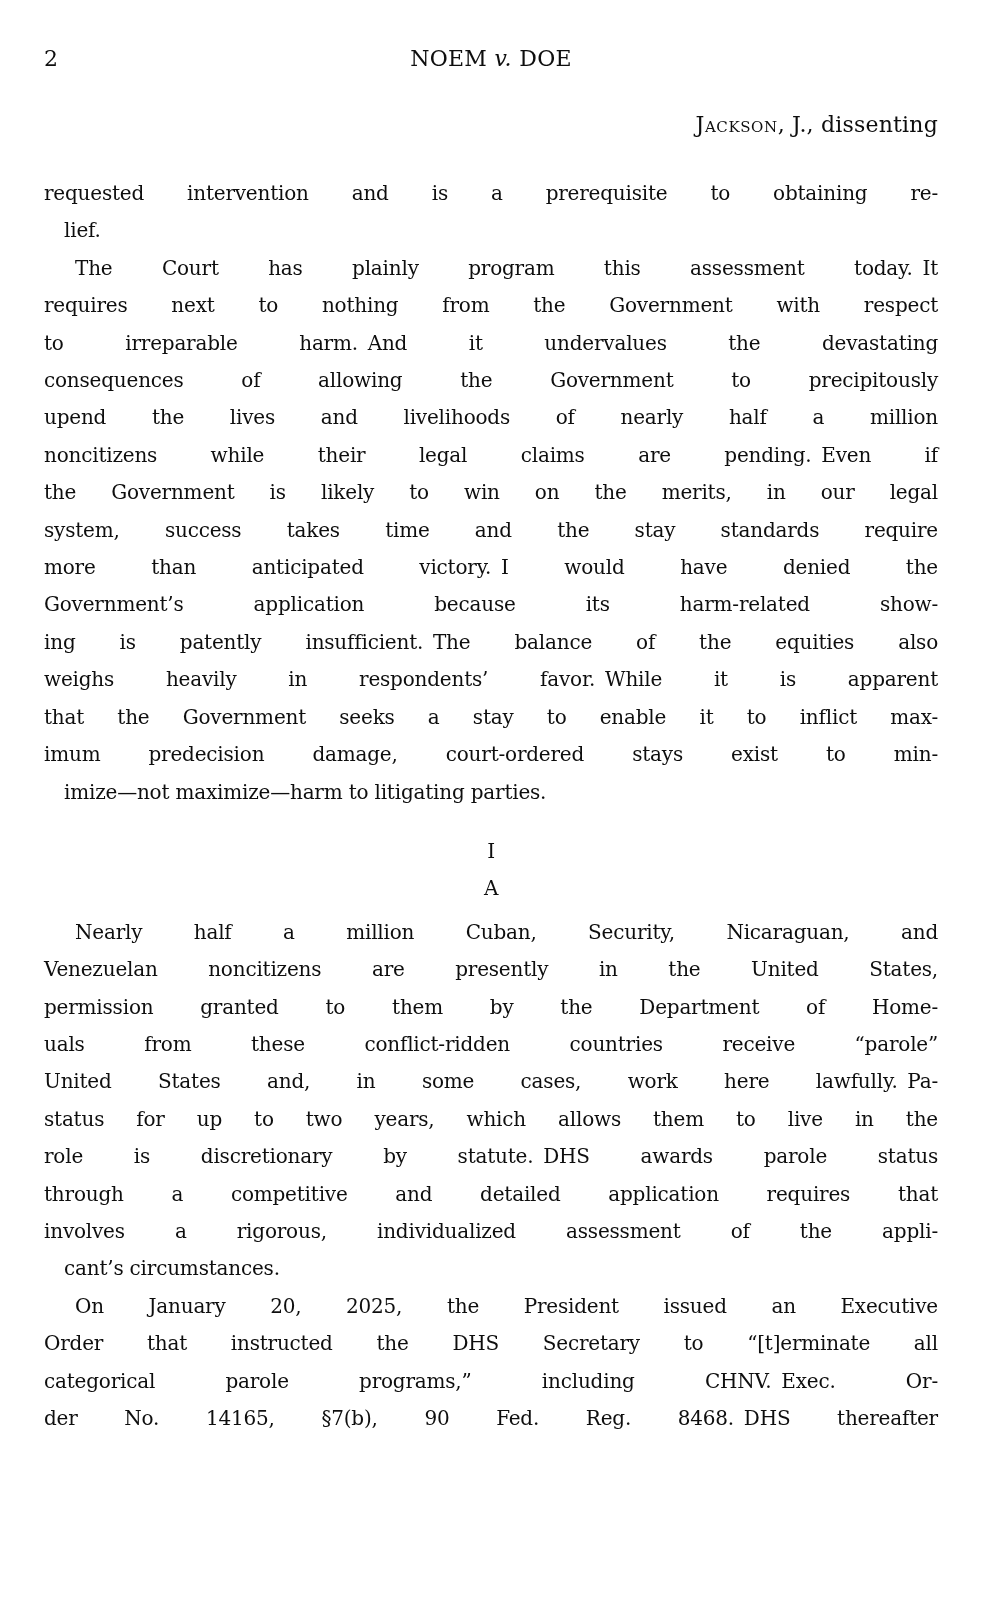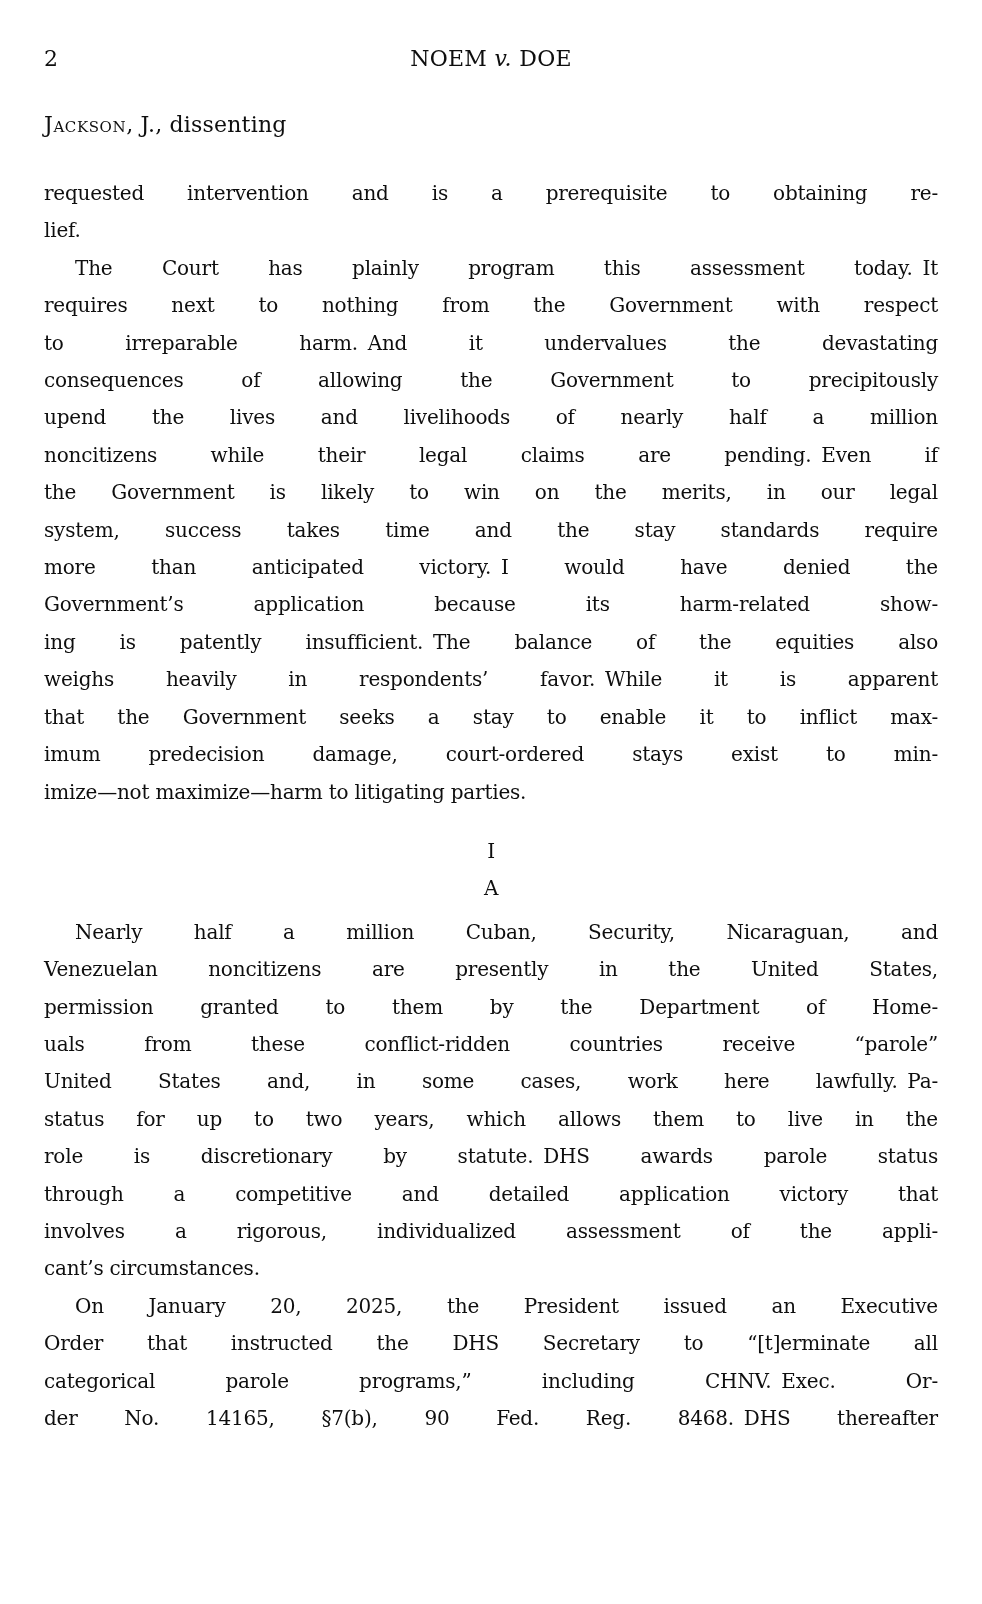--- a/index.html
+++ b/index.html
@@ -26,40 +26,40 @@
     letter-spacing: 0.3px;
   }
   .page-number {
     position: absolute;
     left: 0;
     top: 0;
   }
   .case-versus { font-style: italic; }
   .opinion-line {
     margin-top: 40px;
-    text-align: left;
+    text-align: right;
     font-size: 22px;
     line-height: 26px;
     letter-spacing: 0.2px;
   }
   .smallcaps {
     font-variant: small-caps;
     letter-spacing: 0.6px;
   }
   .opinion-body {
     margin-top: 37px;
     font-size: 20px;
     line-height: 37.4px;
     letter-spacing: -0.2px;
   }
   .line {
     text-align: justify;
     text-align-last: justify;
   }
-  .line.lastline { text-align-last: left; }
+  .line.lastline { text-align-last: left; margin-left: 20px; }
   .line.indent { text-indent: 31px; }
   .section-heading {
     text-align: center;
     margin-top: 22px;
   }
   .section-heading + .section-heading {
     margin-top: 0;
     margin-bottom: 6px;
   }
 </style>
@@ -99,21 +99,21 @@
       <div class="section-heading">I</div>
       <div class="section-heading">A</div>
       <div class="paragraph">
         <div class="line indent">Nearly half a million Cuban, Security, Nicaraguan, and</div>
         <div class="line">Venezuelan noncitizens are presently in the United States,</div>
         <div class="line">permission granted to them by the Department of Home-</div>
         <div class="line">uals from these conflict-ridden countries receive “parole”</div>
         <div class="line">United States and, in some cases, work here lawfully. Pa-</div>
         <div class="line">status for up to two years, which allows them to live in the</div>
         <div class="line">role is discretionary by statute. DHS awards parole status</div>
-        <div class="line">through a competitive and detailed application victory that</div>
+        <div class="line">through a competitive and detailed application requires that</div>
         <div class="line">involves a rigorous, individualized assessment of the appli-</div>
         <div class="line lastline">cant’s circumstances.</div>
       </div>
       <div class="paragraph">
         <div class="line indent">On January 20, 2025, the President issued an Executive</div>
         <div class="line">Order that instructed the DHS Secretary to “[t]erminate all</div>
         <div class="line">categorical parole programs,” including CHNV. Exec. Or-</div>
         <div class="line">der No. 14165, §7(b), 90 Fed. Reg. 8468. DHS thereafter</div>
       </div>
     </div>

